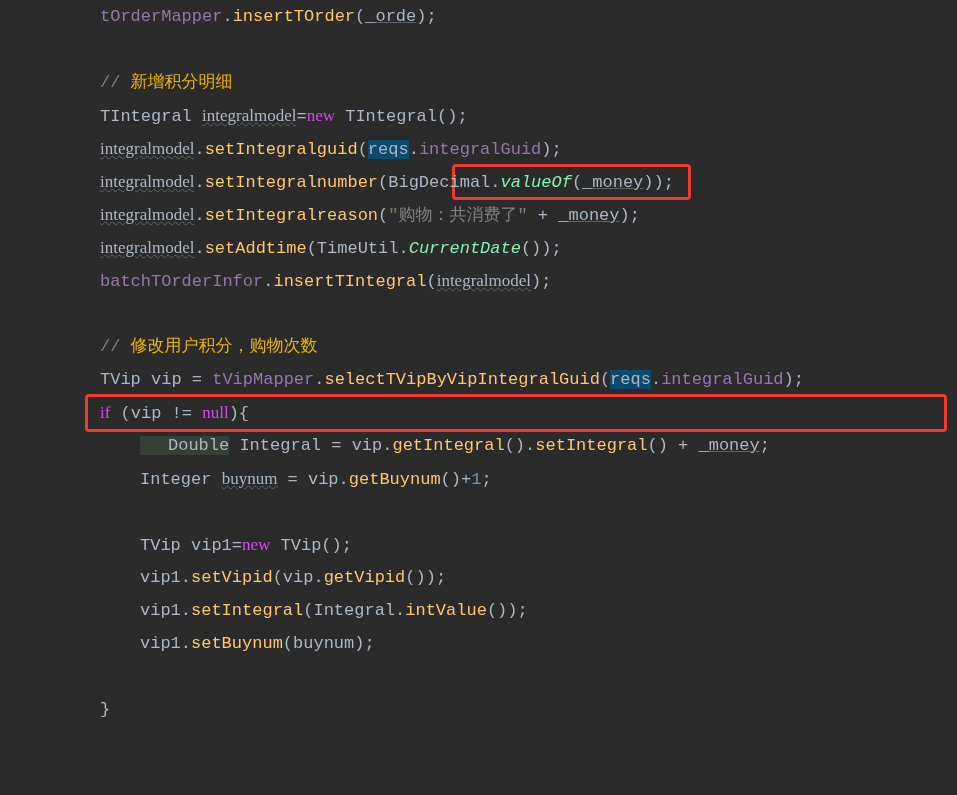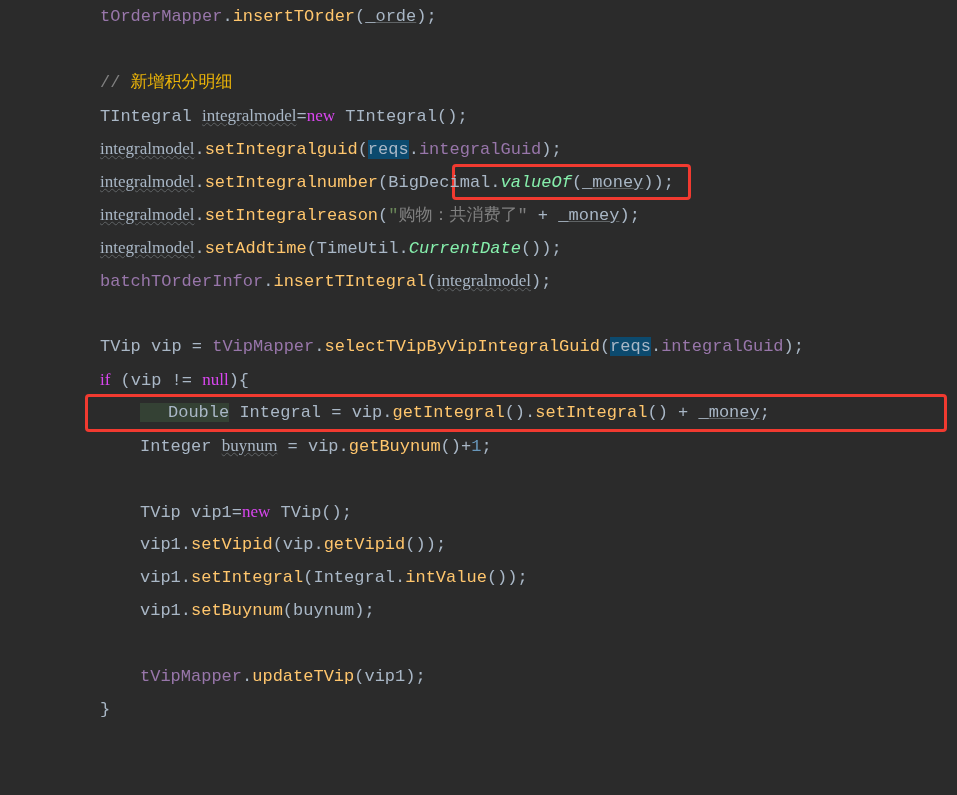--- a/index.html
+++ b/index.html
@@ -79,20 +79,21 @@
   <div class="line"><span class="wavy">integralmodel</span><span>.</span><span class="method">setIntegralnumber</span><span>(BigDecimal.</span><span class="static">valueOf</span><span>(</span><span class="underline">_money</span><span>));</span></div>
 
   <div class="line"><span class="wavy">integralmodel</span><span>.</span><span class="method">setIntegralreason</span><span>(</span><span class="string">"</span><span class="string-alt">购物：共消费了"</span><span> + </span><span class="underline">_money</span><span>);</span></div>
 
   <div class="line"><span class="wavy">integralmodel</span><span>.</span><span class="method">setAddtime</span><span>(TimeUtil.</span><span class="static">CurrentDate</span><span>());</span></div>
 
   <div class="line"><span class="field">batchTOrderInfor</span><span>.</span><span class="method">insertTIntegral</span><span>(</span><span class="wavy">integralmodel</span><span>);</span></div>
 
   <div class="line"></div>
 
+  <div class="line"><span class="comment">// </span><span class="commentcn"> 修改用户积分，购物次数</span></div>
 
   <div class="line"><span>TVip vip = </span><span class="field">tVipMapper</span><span>.</span><span class="method">selectTVipByVipIntegralGuid</span><span>(</span><span class="gbox">reqs</span><span>.</span><span class="field">integralGuid</span><span>);</span></div>
 
   <div class="line"><span class="kw">if</span><span> (vip != </span><span class="kw">null</span><span>){</span></div>
 
   <div class="line indent1"><span class="highlight-bg">Double</span><span> Integral = vip.</span><span class="method">getIntegral</span><span>().</span><span class="method">setIntegral</span><span>() +  </span><span class="underline">_money</span><span>;</span></div>
 
   <div class="line indent1"><span>Integer </span><span class="wavy">buynum</span><span> = vip.</span><span class="method">getBuynum</span><span>()+</span><span class="num">1</span><span>;</span></div>
 
   <div class="line indent1"></div>
@@ -100,16 +101,15 @@
   <div class="line indent1"><span>TVip vip1=</span><span class="kw">new</span><span> TVip();</span></div>
 
   <div class="line indent1"><span>vip1.</span><span class="method">setVipid</span><span>(vip.</span><span class="method">getVipid</span><span>());</span></div>
 
   <div class="line indent1"><span>vip1.</span><span class="method">setIntegral</span><span>(Integral.</span><span class="method">intValue</span><span>());</span></div>
 
   <div class="line indent1"><span>vip1.</span><span class="method">setBuynum</span><span>(buynum);</span></div>
 
   <div class="line indent1"></div>
 
-  <div class="line indent1"><span class="field">tVipMapper</span><span>.</span><span class="method">updateTVip</span><span>(vip1);</span></div>
 
   <div class="line"><span>}</span></div>
 </div>
 
 </body></html>

